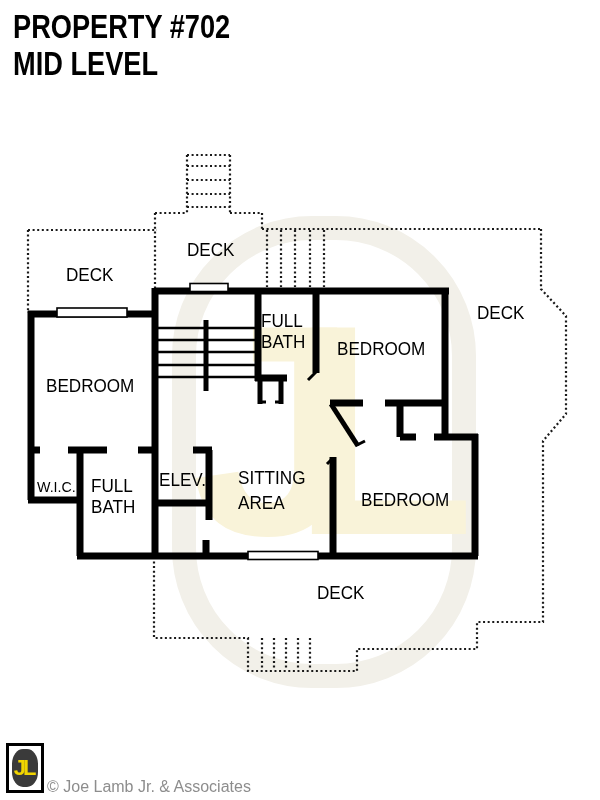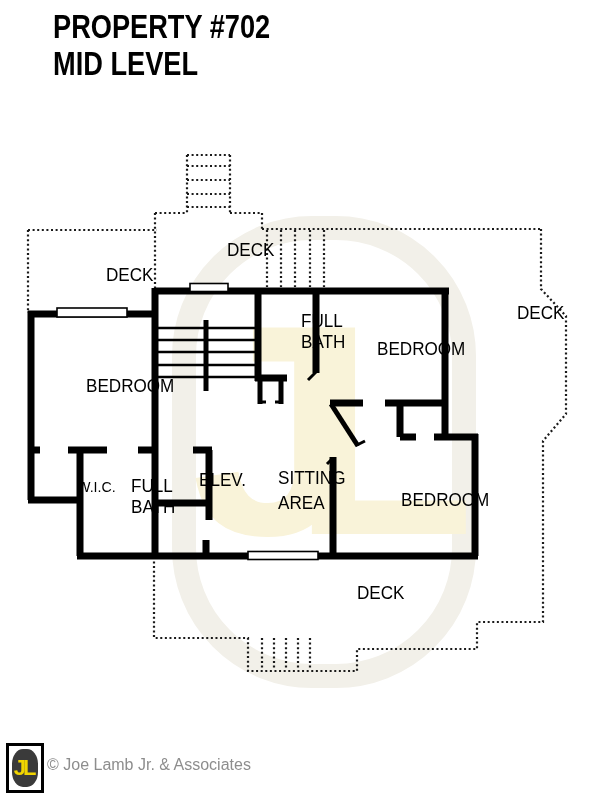--- a/index.html
+++ b/index.html
@@ -15,38 +15,38 @@
               color:var(--watermark-letters,#f9f3d9);}
   
   #plan-svg{position:absolute;left:0;top:0;z-index:2;}
   .wall{stroke:var(--wall,#000);stroke-width:7;fill:none;}
   .wall-med{stroke:var(--wall,#000);stroke-width:5;fill:none;}
   .tick{stroke:var(--wall,#000);stroke-width:3;fill:none;}
   .tread{stroke:var(--wall,#000);stroke-width:2.3;fill:none;}
   .window{fill:#ffffff;stroke:var(--wall,#000);stroke-width:1.6;}
   .deck{stroke:var(--deck-line,#1a1a1a);stroke-width:2.2;fill:none;stroke-dasharray:2 2.6;}
   
-  .layer-labels{position:absolute;left:0;top:0;width:510px;height:800px;z-index:3;margin-left:40px;}
+  .layer-labels{position:absolute;left:0;top:0;width:510px;height:800px;z-index:3;}
   .rlabel{position:absolute;font-size:18px;line-height:20px;color:#000;white-space:nowrap;
           transform:scaleX(.95);transform-origin:left top;}
   .rlabel .l2{display:block;}
   .small{font-size:15px;}
   .title{position:absolute;left:13px;font-weight:bold;font-size:34px;line-height:36px;
          color:#000;transform:scaleX(.8);transform-origin:left top;white-space:nowrap;}
   .sitting{line-height:25px;}
   .bath2{line-height:21px;}
   
   #footer-logo{position:absolute;left:6px;top:743px;width:32px;height:44px;background:#fff;
                border:3px solid #000;z-index:4;}
   #footer-logo .oval{position:absolute;left:3px;top:3px;right:3px;bottom:3px;
                      background:var(--logo-dark,#3a3a3a);border-radius:11px/15px;
                      display:flex;align-items:center;justify-content:center;}
   #footer-logo .jl{color:var(--logo-yellow,#f2d500);font-weight:bold;font-size:22px;
                    letter-spacing:-3px;padding-right:3px;}
-  #copyright{position:absolute;left:47px;top:756px;font-size:16px;
+  #copyright{position:absolute;left:47px;top:778px;font-size:16px;
              color:var(--copyright-gray,#8d8d8d);z-index:4;white-space:nowrap;}
 </style>
 </head>
 <body>
 
 <div id="canvas">
 
   <div id="watermark">
     <div class="wm-ring"></div>
     <div class="wm-letters">JL</div>

